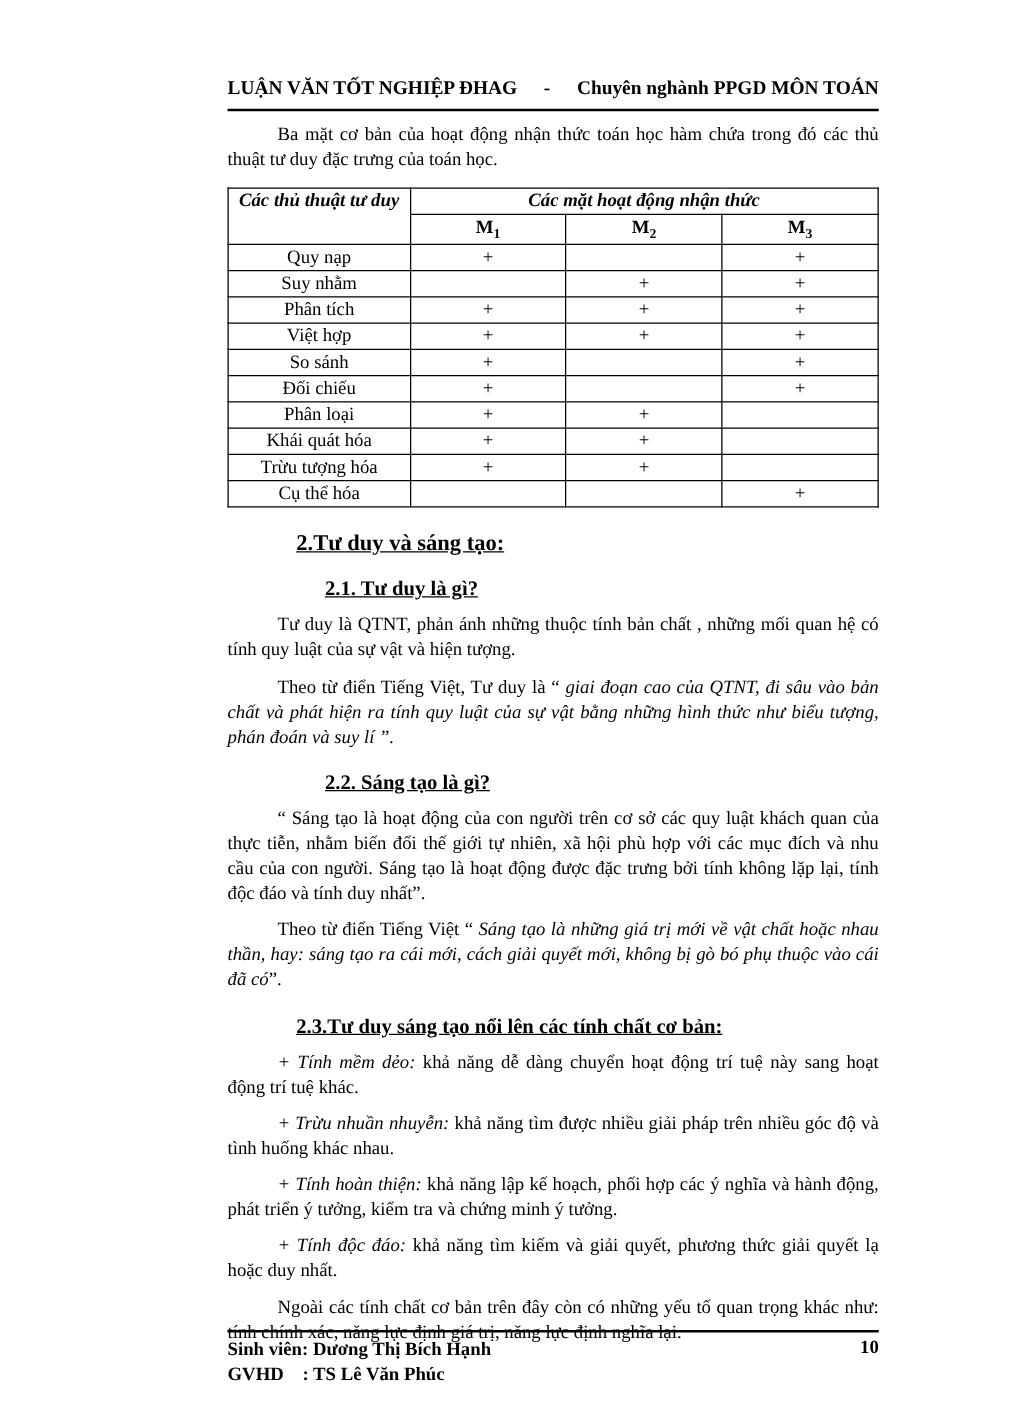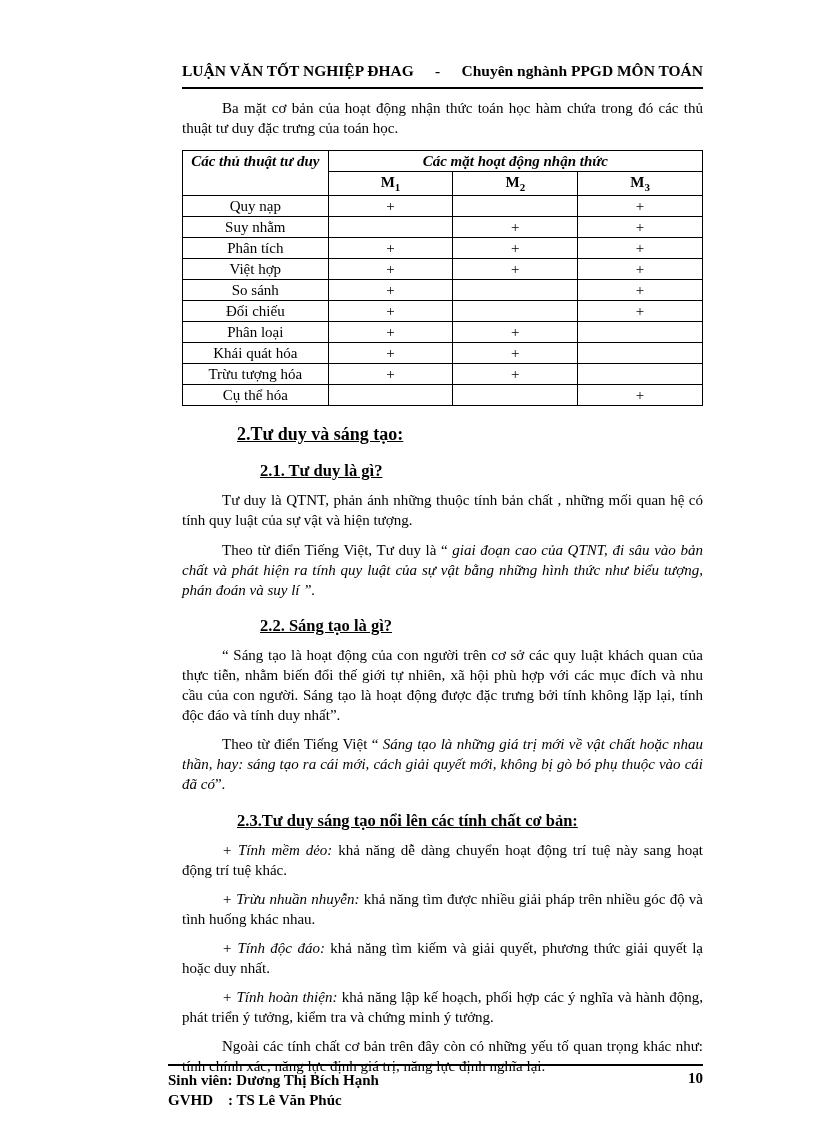--- a/index.html
+++ b/index.html
@@ -73,21 +73,21 @@
     font-size: 16.5px;
     font-weight: bold;
     text-decoration: underline;
     margin: 16px 0 0 78px;
   }
   h3.sub.wide { margin-left: 55px; }
 
   
   .doc-footer {
     position: absolute;
-    left: 156px;
+    left: 170px;
     right: 101px;
     bottom: 30px;
     border-top: 2px solid #000;
     padding-top: 4px;
     font-weight: bold;
     font-size: 15px;
     display: flex;
     justify-content: space-between;
     align-items: flex-start;
   }
@@ -192,22 +192,22 @@
     <p class="body"><span>Theo từ điển  Tiếng Việt, Tư duy là “</span><span class="quote-italic"> giai đoạn cao của QTNT, đi sâu vào bản chất và phát hiện ra tính quy luật của sự vật bằng những hình thức như biểu tượng, phán đoán và suy lí ”.</span></p>
 
     <h3 class="sub">2.2. Sáng tạo là gì?</h3>
     <p class="body">“ Sáng tạo là hoạt động của con người trên cơ sở các quy luật khách quan của thực tiễn, nhằm biến đổi thế giới tự nhiên, xã hội phù hợp với các mục đích và nhu cầu của con người. Sáng tạo là hoạt động được đặc trưng bởi tính không lặp lại, tính độc đáo và tính duy nhất”.</p>
     <p class="body"><span>Theo từ điển  Tiếng Việt “</span><span class="quote-italic"> Sáng tạo là những giá trị mới về vật chất hoặc nhau thần, hay: sáng tạo ra cái mới, cách giải quyết mới, không bị gò bó phụ thuộc vào cái đã có</span><span>”.</span></p>
 
     <h3 class="sub wide">2.3.Tư duy sáng tạo nổi lên các tính chất cơ bản:</h3>
 
     <p class="body"><span class="lead-italic">+ Tính mềm dẻo:</span><span> khả năng dễ dàng chuyển hoạt động trí tuệ này sang hoạt động trí tuệ khác.</span></p>
     <p class="body"><span class="lead-italic">+ Trừu nhuần nhuyễn:</span><span> khả năng tìm được nhiều giải pháp trên nhiều góc độ và tình huống khác nhau.</span></p>
+    <p class="body"><span class="lead-italic">+ Tính hoàn thiện:</span><span> khả năng lập kế hoạch, phối hợp các ý nghĩa và hành động, phát triển ý tưởng, kiểm tra và chứng minh ý tưởng.</span></p>
     <p class="body"><span class="lead-italic">+ Tính độc đáo:</span><span> khả năng tìm kiếm và giải quyết, phương thức giải quyết lạ hoặc duy nhất.</span></p>
-    <p class="body"><span class="lead-italic">+ Tính hoàn thiện:</span><span> khả năng lập kế hoạch, phối hợp các ý nghĩa và hành động, phát triển ý tưởng, kiểm tra và chứng minh ý tưởng.</span></p>
 
     <p class="body">Ngoài các tính chất cơ bản trên đây còn có những yếu tố quan trọng khác như: tính chính xác, năng lực định giá trị, năng lực định nghĩa lại.</p>
 
   </main>
 
   <footer class="doc-footer">
     <div class="lines">
       <div>Sinh viên: Dương Thị Bích Hạnh</div>
       <div>GVHD    : TS Lê Văn Phúc</div>
     </div>

